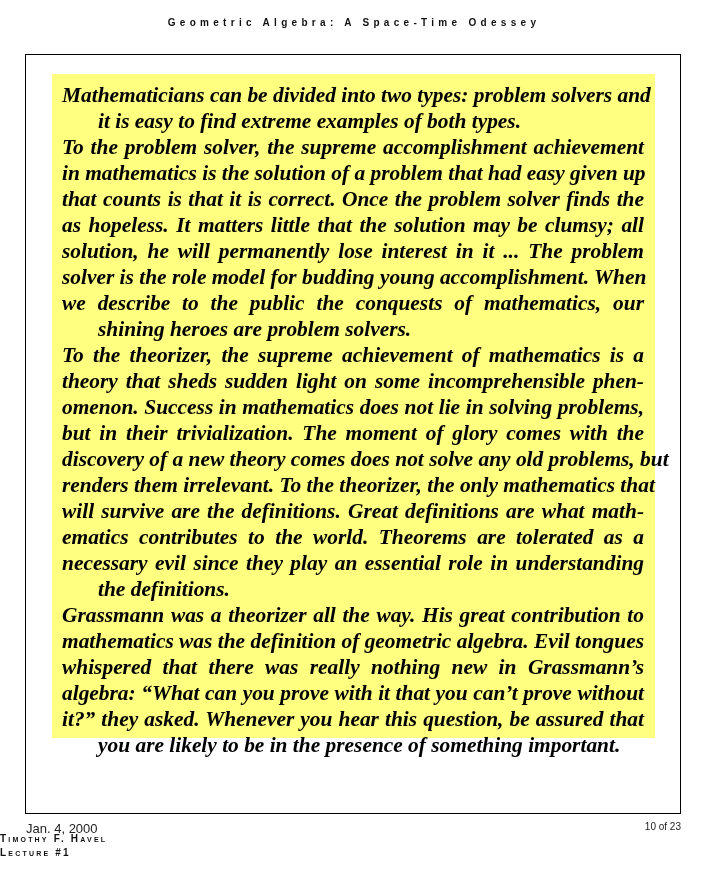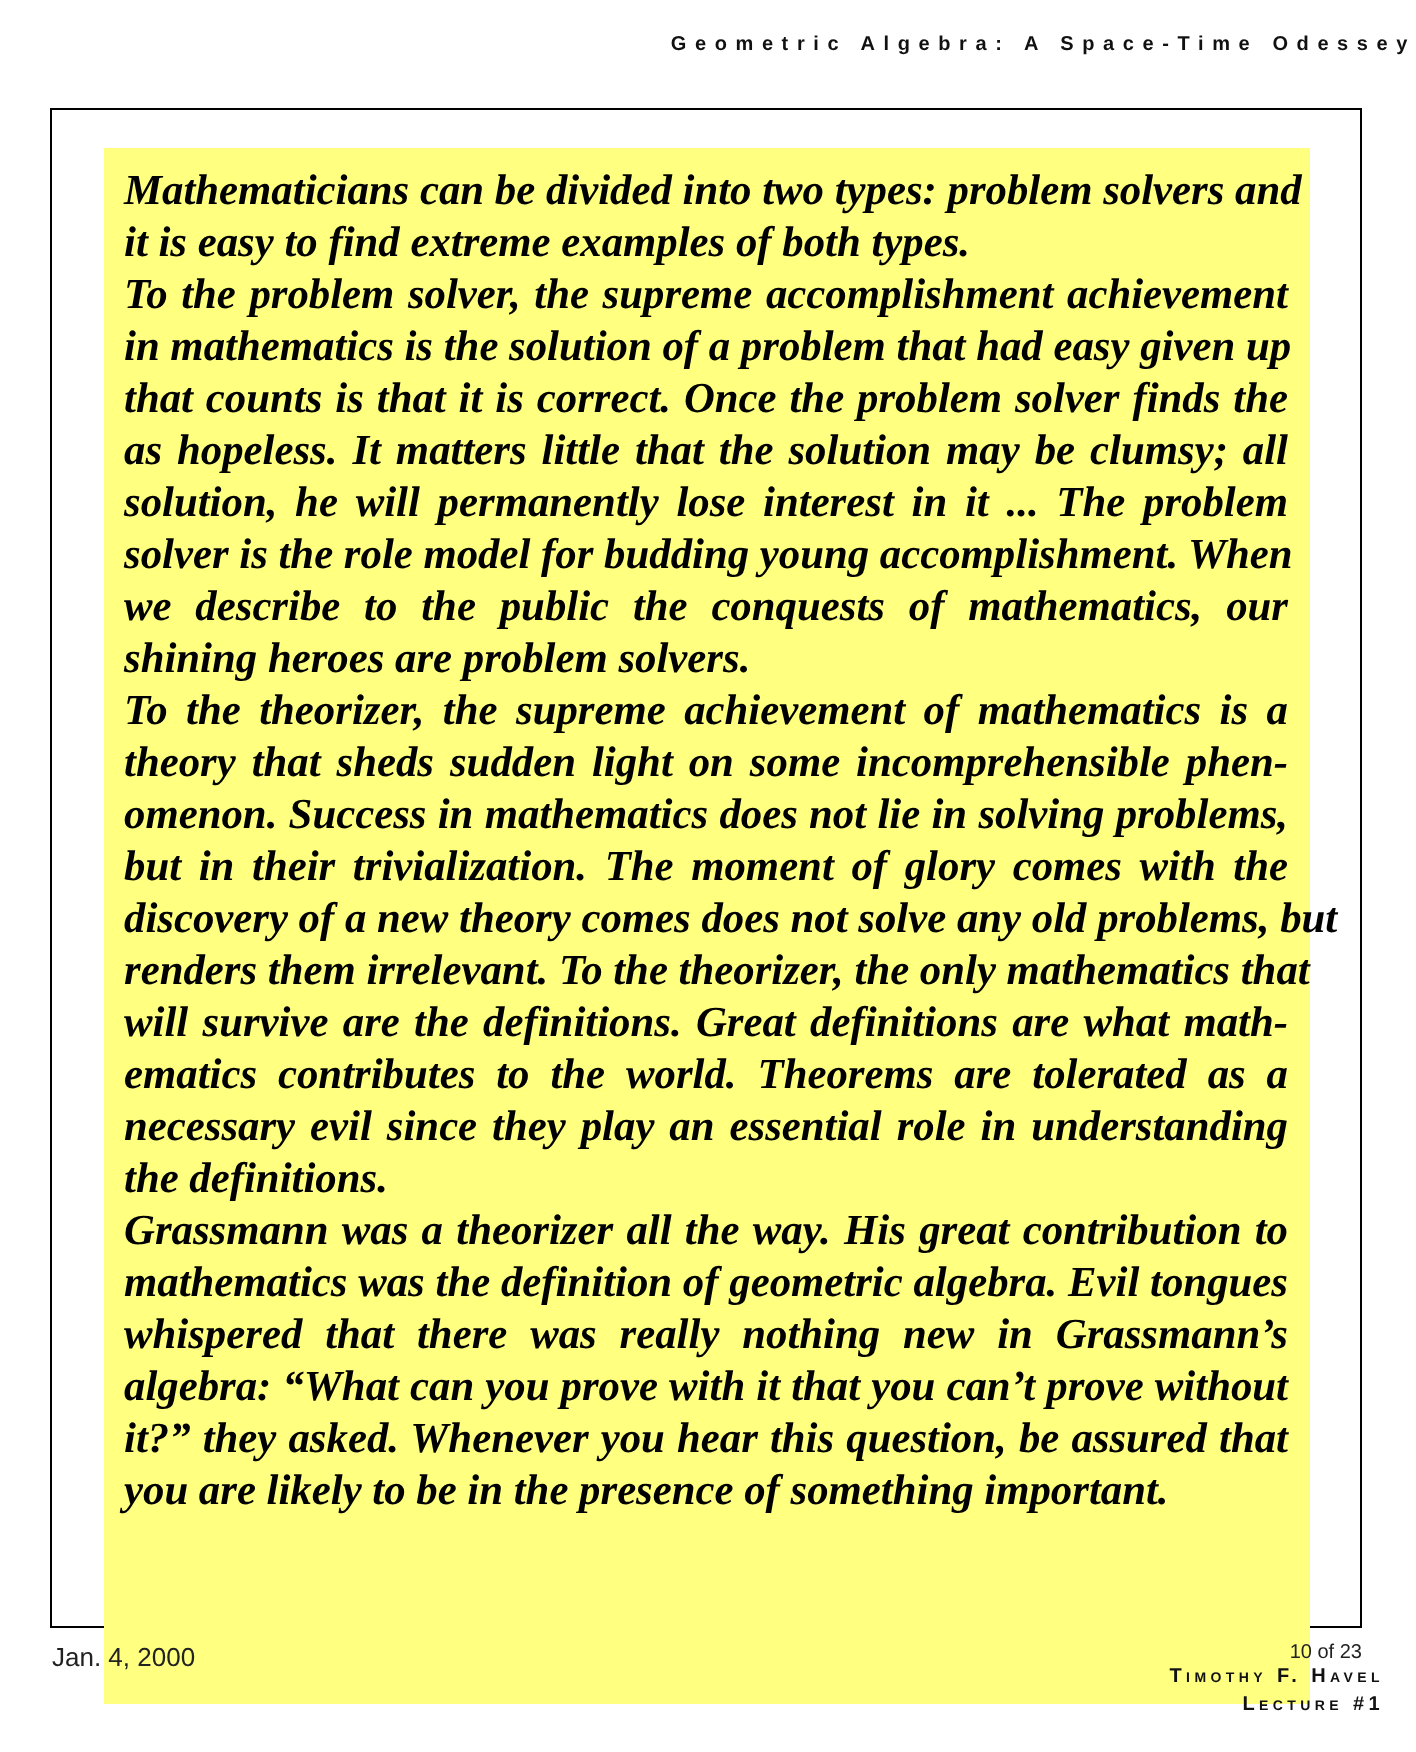--- a/index.html
+++ b/index.html
@@ -1,25 +1,25 @@
 <!DOCTYPE html>
 <html><head>
 <meta charset="utf-8">
 <style>
   html, body { margin:0; padding:0; background:#ffffff; }
   body { width:708px; height:876px; position:relative; overflow:hidden; font-family:"Liberation Sans", sans-serif; color:#000; }
-  .header { position:absolute; top:17px; left:0; width:708px; text-align:right; font-family:"Liberation Sans", sans-serif; font-size:10px; font-weight:bold; letter-spacing:4.3px; color:#111; }
+  .header { position:absolute; top:17px; left:0; width:708px; text-align:center; font-family:"Liberation Sans", sans-serif; font-size:10px; font-weight:bold; letter-spacing:4.3px; color:#111; }
   .frame { position:absolute; left:25px; top:54px; width:656px; height:760px; border:1.5px solid #000; box-sizing:border-box; }
-  .quote { position:absolute; left:52px; top:74px; width:603px; height:778px; background:#ffff80; box-sizing:border-box; padding:8px 11px 0 10px; }
+  .quote { position:absolute; left:52px; top:74px; width:603px; height:664px; background:#ffff80; box-sizing:border-box; padding:8px 11px 0 10px; }
   .para { margin:0; }
   .line { display:block; font-family:"Liberation Serif", serif; font-weight:bold; font-style:italic; font-size:21.4px; line-height:26px; height:26px; white-space:nowrap; text-align:justify; text-align-last:justify; overflow:visible; }
-  .line.last { text-align-last:left; }
+  .line.last { text-align-last:left;margin-left:36px; }
   .footer-left { position:absolute; left:26px; top:821px; font-size:13px; color:#222; }
   .footer-right { position:absolute; right:27px; top:821px; font-size:10px; color:#222; }
-  .footer-center { position:absolute; left:0; width:692px; text-align:right; font-size:10px; font-weight:bold; letter-spacing:2.2px; font-variant:small-caps; color:#111; line-height:14px; }
+  .footer-center { position:absolute; left:0; width:692px; text-align:left; font-size:10px; font-weight:bold; letter-spacing:2.2px; font-variant:small-caps; color:#111; line-height:14px; }
   .fc1 { top:832px; }
   .fc2 { top:846px; }
 </style>
 </head>
 <body>
 
 <div class="header">Geometric Algebra: A Space-Time Odessey</div>
 
 <div class="frame"></div>
 

